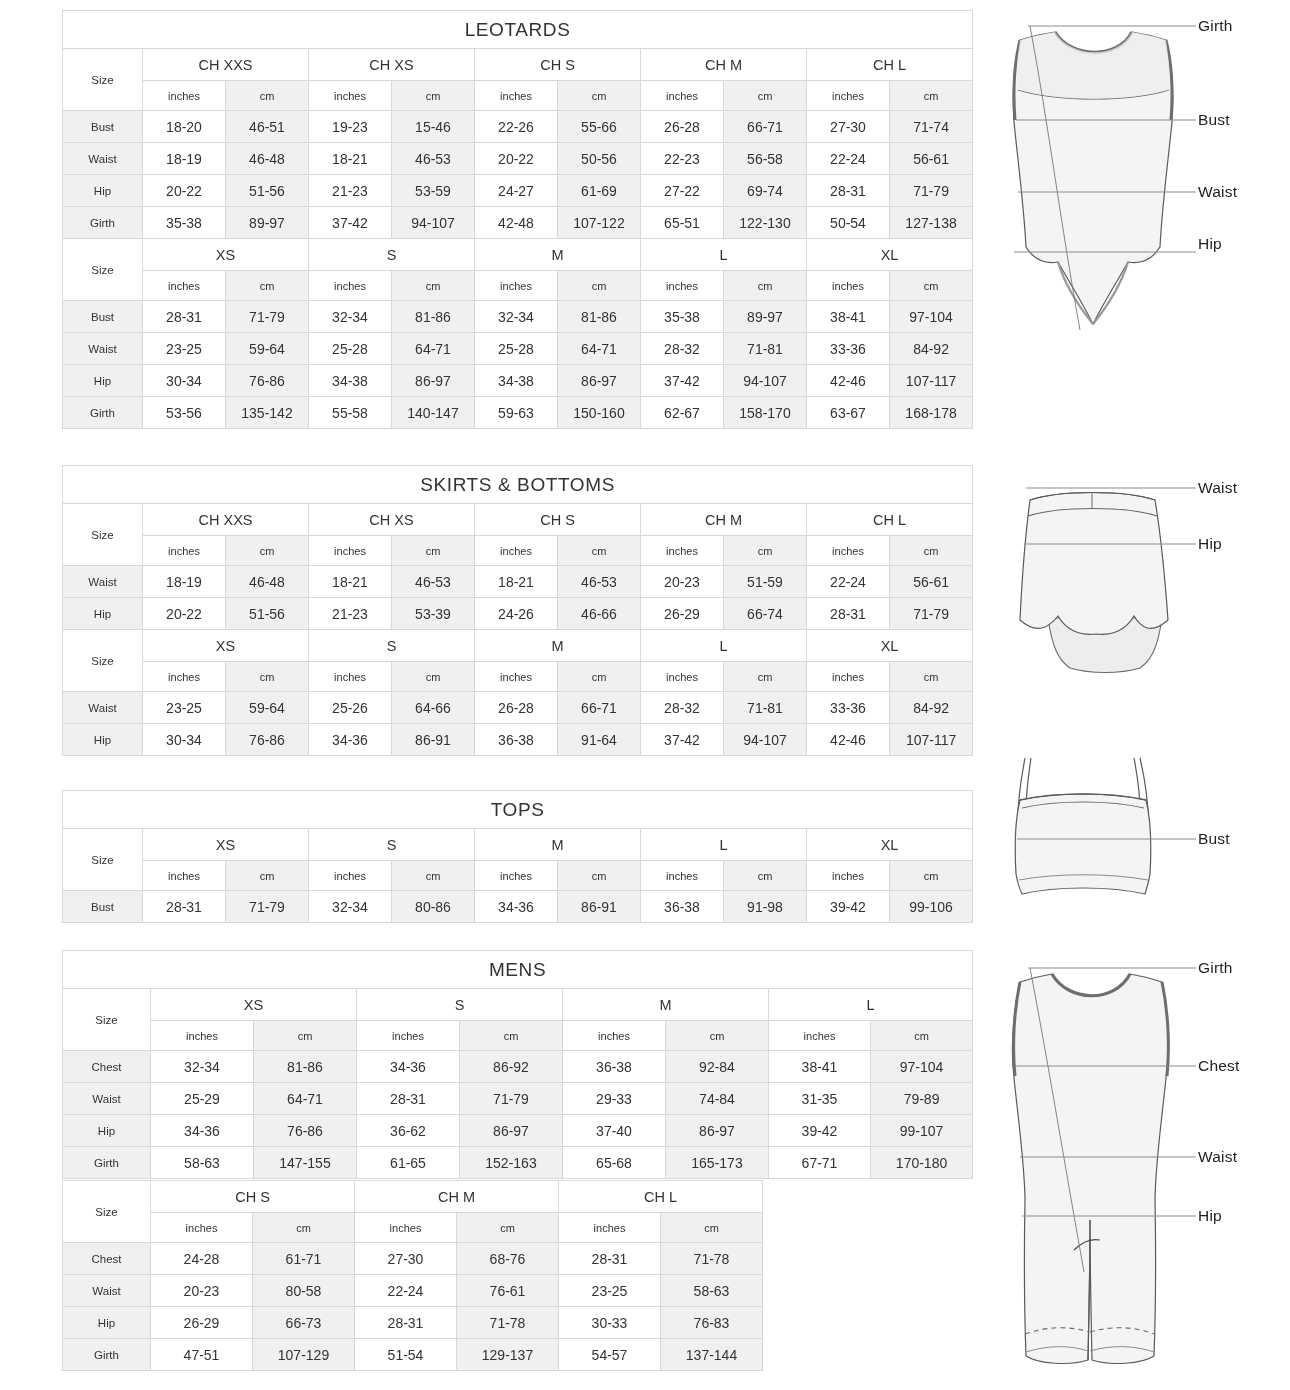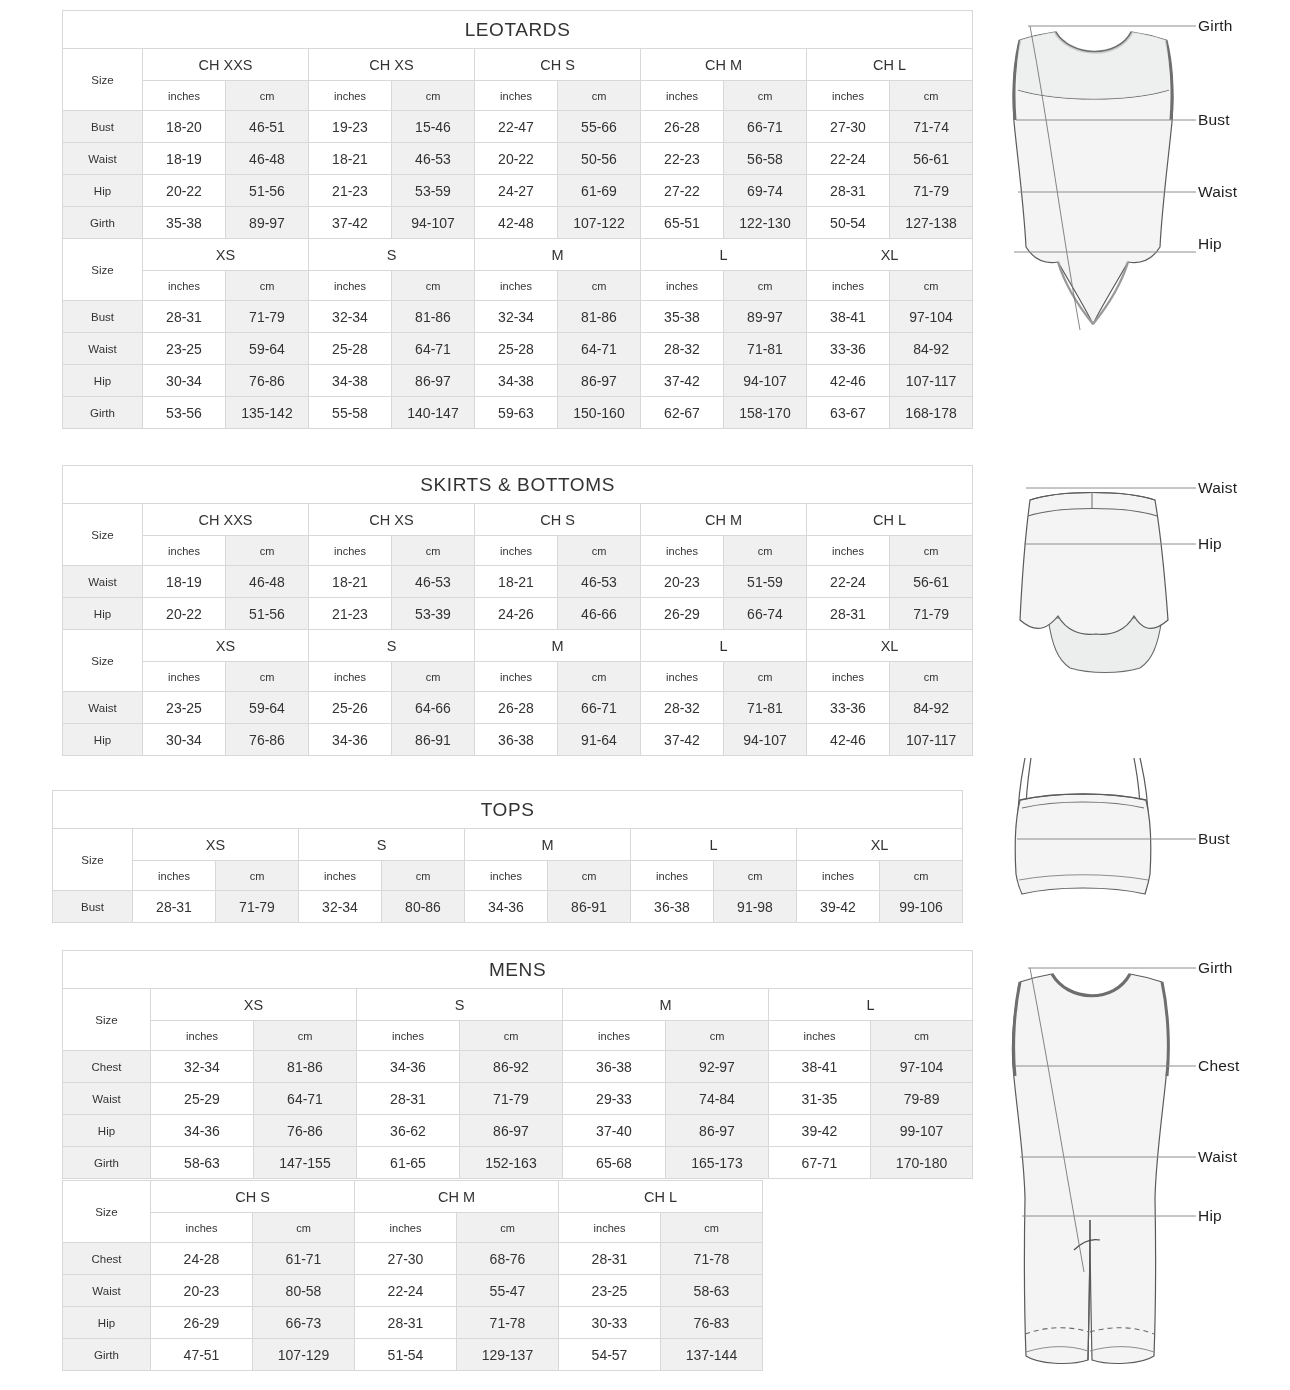--- a/index.html
+++ b/index.html
@@ -122,21 +122,21 @@
           <td class="unit-cell">inches</td>
           <td class="unit-cell cm">cm</td>
         </tr>
 
         <tr>
           <td class="rowlab">Bust</td>
           <td class="val">18-20</td>
           <td class="val cm">46-51</td>
           <td class="val">19-23</td>
           <td class="val cm">15-46</td>
-          <td class="val">22-47</td>
+          <td class="val">22-26</td>
           <td class="val cm">55-66</td>
           <td class="val">26-28</td>
           <td class="val cm">66-71</td>
           <td class="val">27-30</td>
           <td class="val cm">71-74</td>
         </tr>
         <tr>
           <td class="rowlab">Waist</td>
           <td class="val">18-19</td>
           <td class="val cm">46-48</td>
@@ -362,21 +362,21 @@
           <td class="val cm">91-64</td>
           <td class="val">37-42</td>
           <td class="val cm">94-107</td>
           <td class="val">42-46</td>
           <td class="val cm">107-117</td>
         </tr>
       </tbody>
     </table>
   </div>
 
-  <div class="chart-block" style="left:52px; top:790px; width:910px;">
+  <div class="chart-block" style="left:62px; top:790px; width:910px;">
     <table class="sizetable">
       <colgroup>
         <col style="width:80px">
           <col style="width:83px">
           <col style="width:83px">
         <col style="width:83px">
           <col style="width:83px">
           <col style="width:83px">
         <col style="width:83px">
           <col style="width:83px">
@@ -459,21 +459,21 @@
           <td class="unit-cell">inches</td>
           <td class="unit-cell cm">cm</td>
         </tr>
         <tr>
           <td class="rowlab">Chest</td>
           <td class="val">32-34</td>
           <td class="val cm">81-86</td>
           <td class="val">34-36</td>
           <td class="val cm">86-92</td>
           <td class="val">36-38</td>
-          <td class="val cm">92-97</td>
+          <td class="val cm">92-84</td>
           <td class="val">38-41</td>
           <td class="val cm">97-104</td>
         </tr>
         <tr>
           <td class="rowlab">Waist</td>
           <td class="val">25-29</td>
           <td class="val cm">64-71</td>
           <td class="val">28-31</td>
           <td class="val cm">71-79</td>
           <td class="val">29-33</td>
@@ -540,21 +540,21 @@
           <td class="val">27-30</td>
           <td class="val cm">68-76</td>
           <td class="val">28-31</td>
           <td class="val cm">71-78</td>
         </tr>
         <tr>
           <td class="rowlab">Waist</td>
           <td class="val">20-23</td>
           <td class="val cm">80-58</td>
           <td class="val">22-24</td>
-          <td class="val cm">55-47</td>
+          <td class="val cm">76-61</td>
           <td class="val">23-25</td>
           <td class="val cm">58-63</td>
         </tr>
         <tr>
           <td class="rowlab">Hip</td>
           <td class="val">26-29</td>
           <td class="val cm">66-73</td>
           <td class="val">28-31</td>
           <td class="val cm">71-78</td>
           <td class="val">30-33</td>

